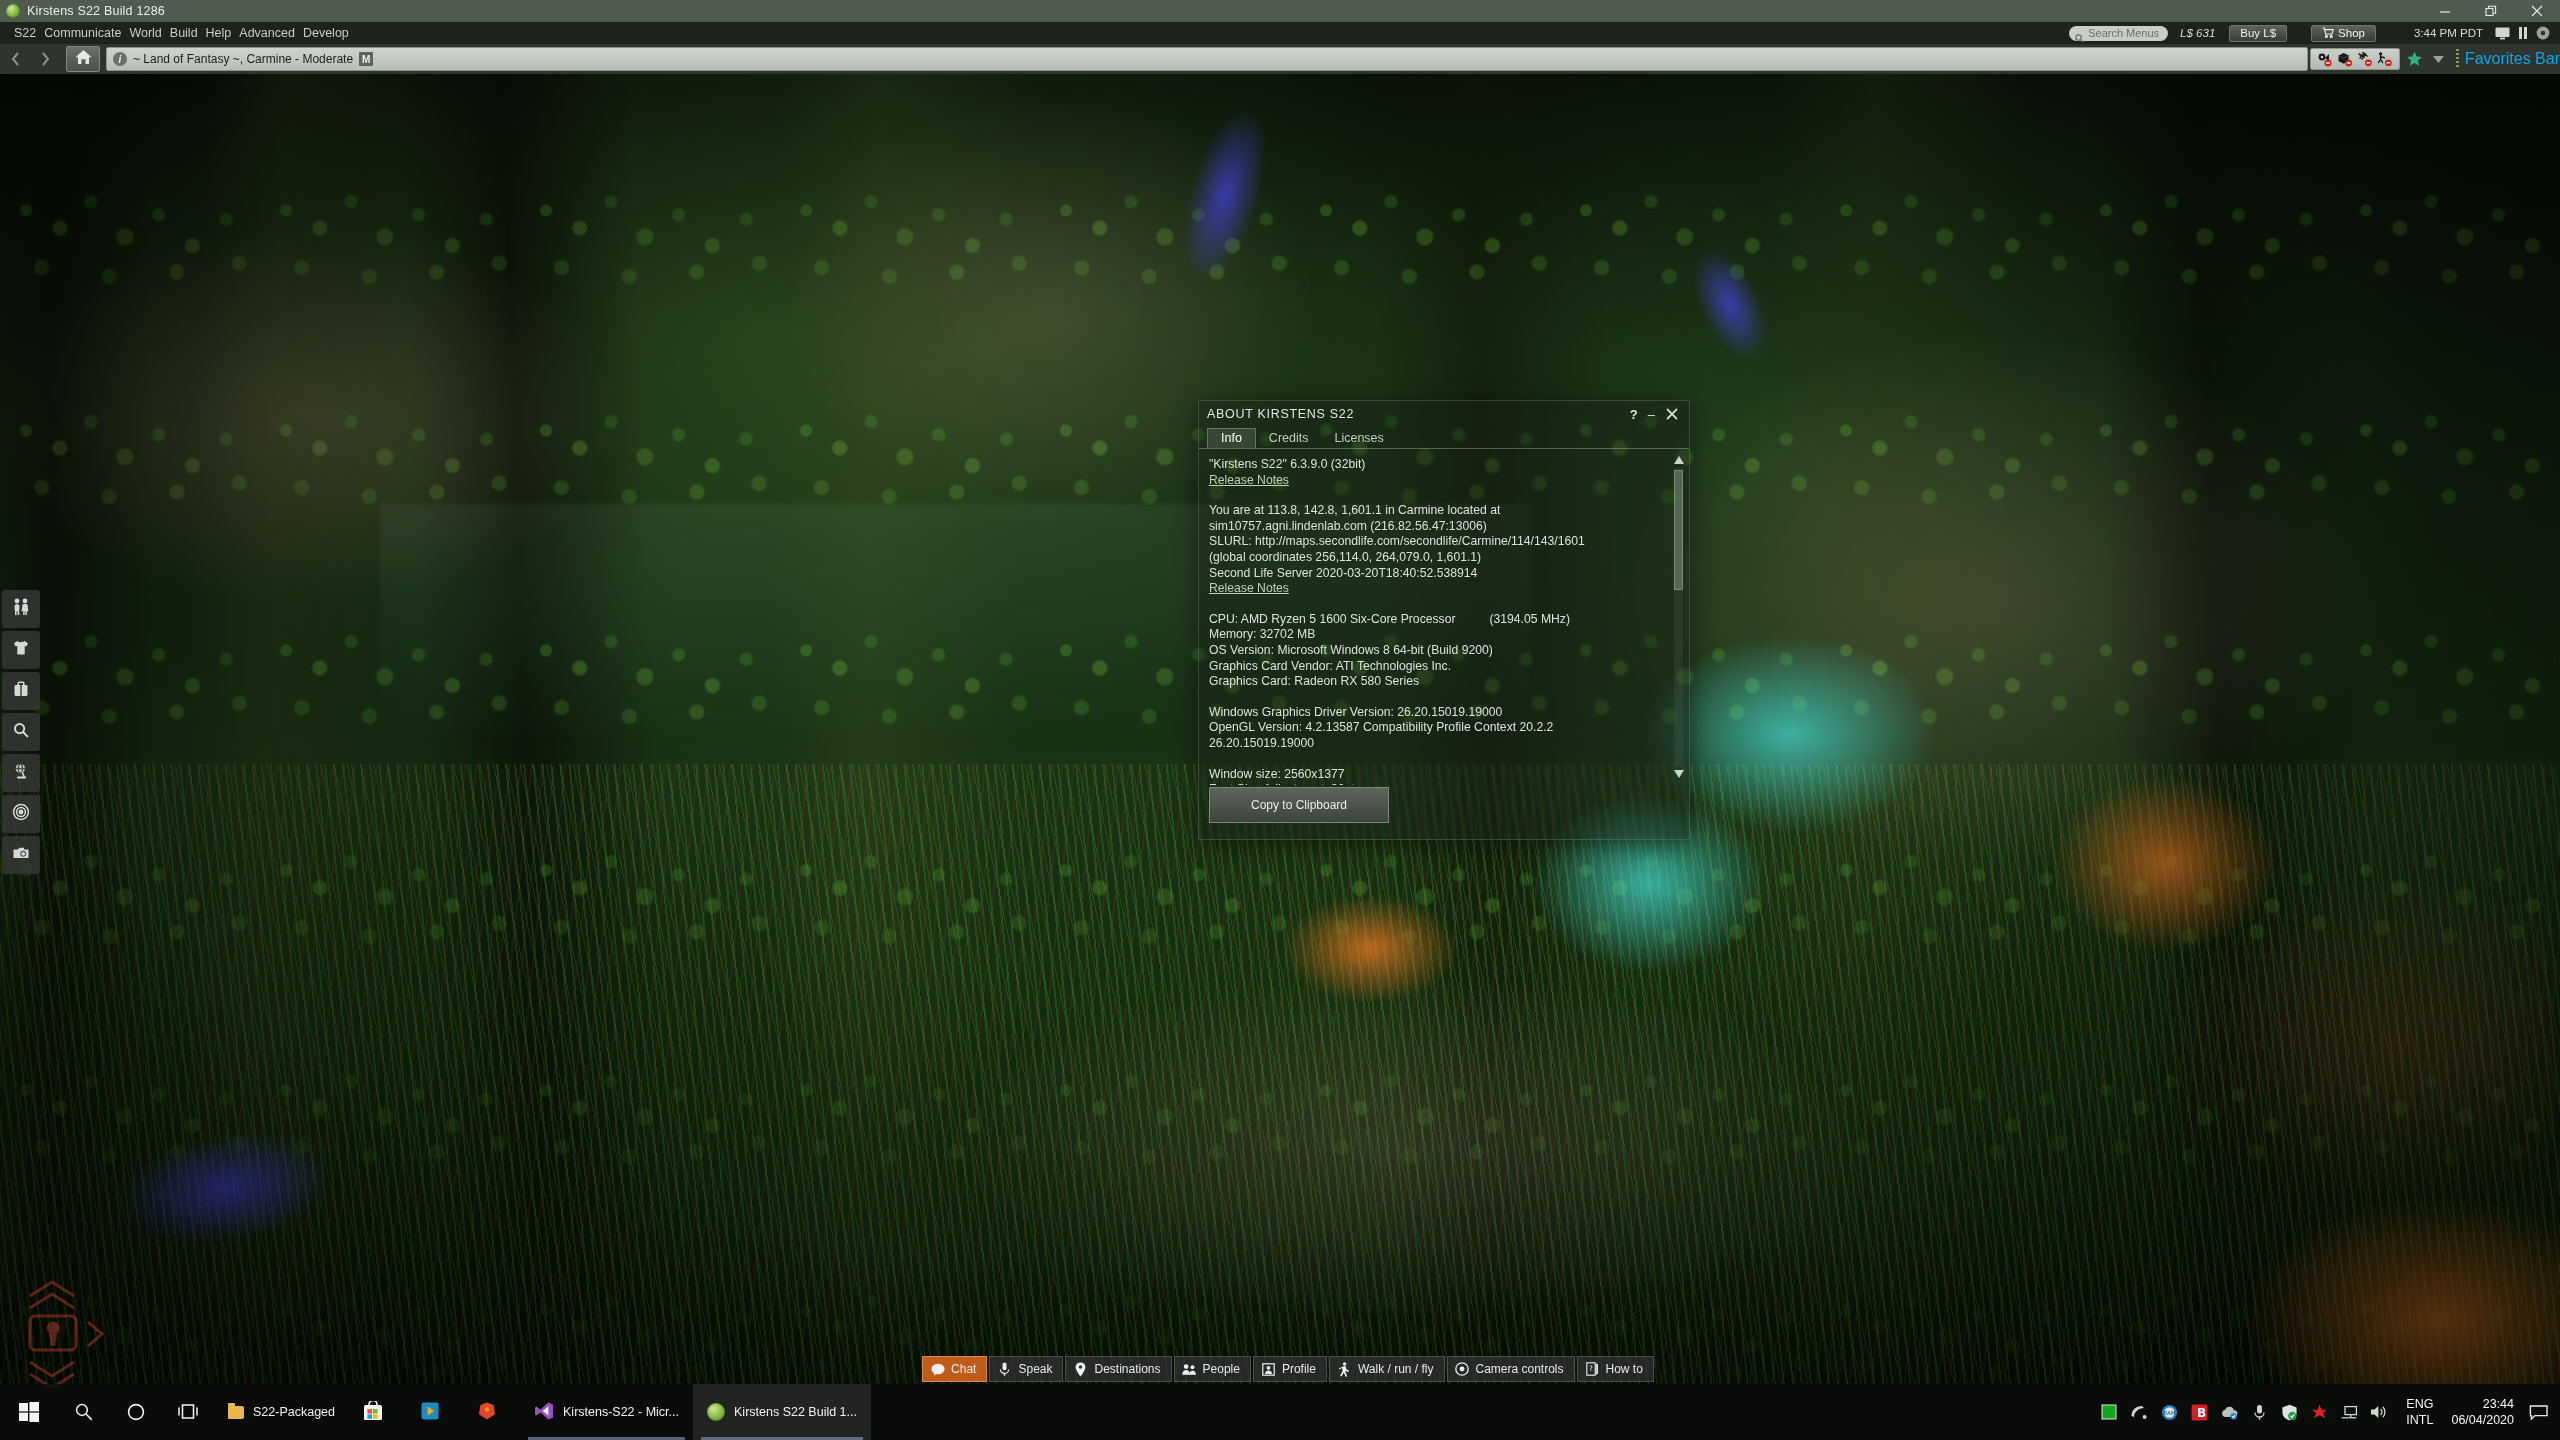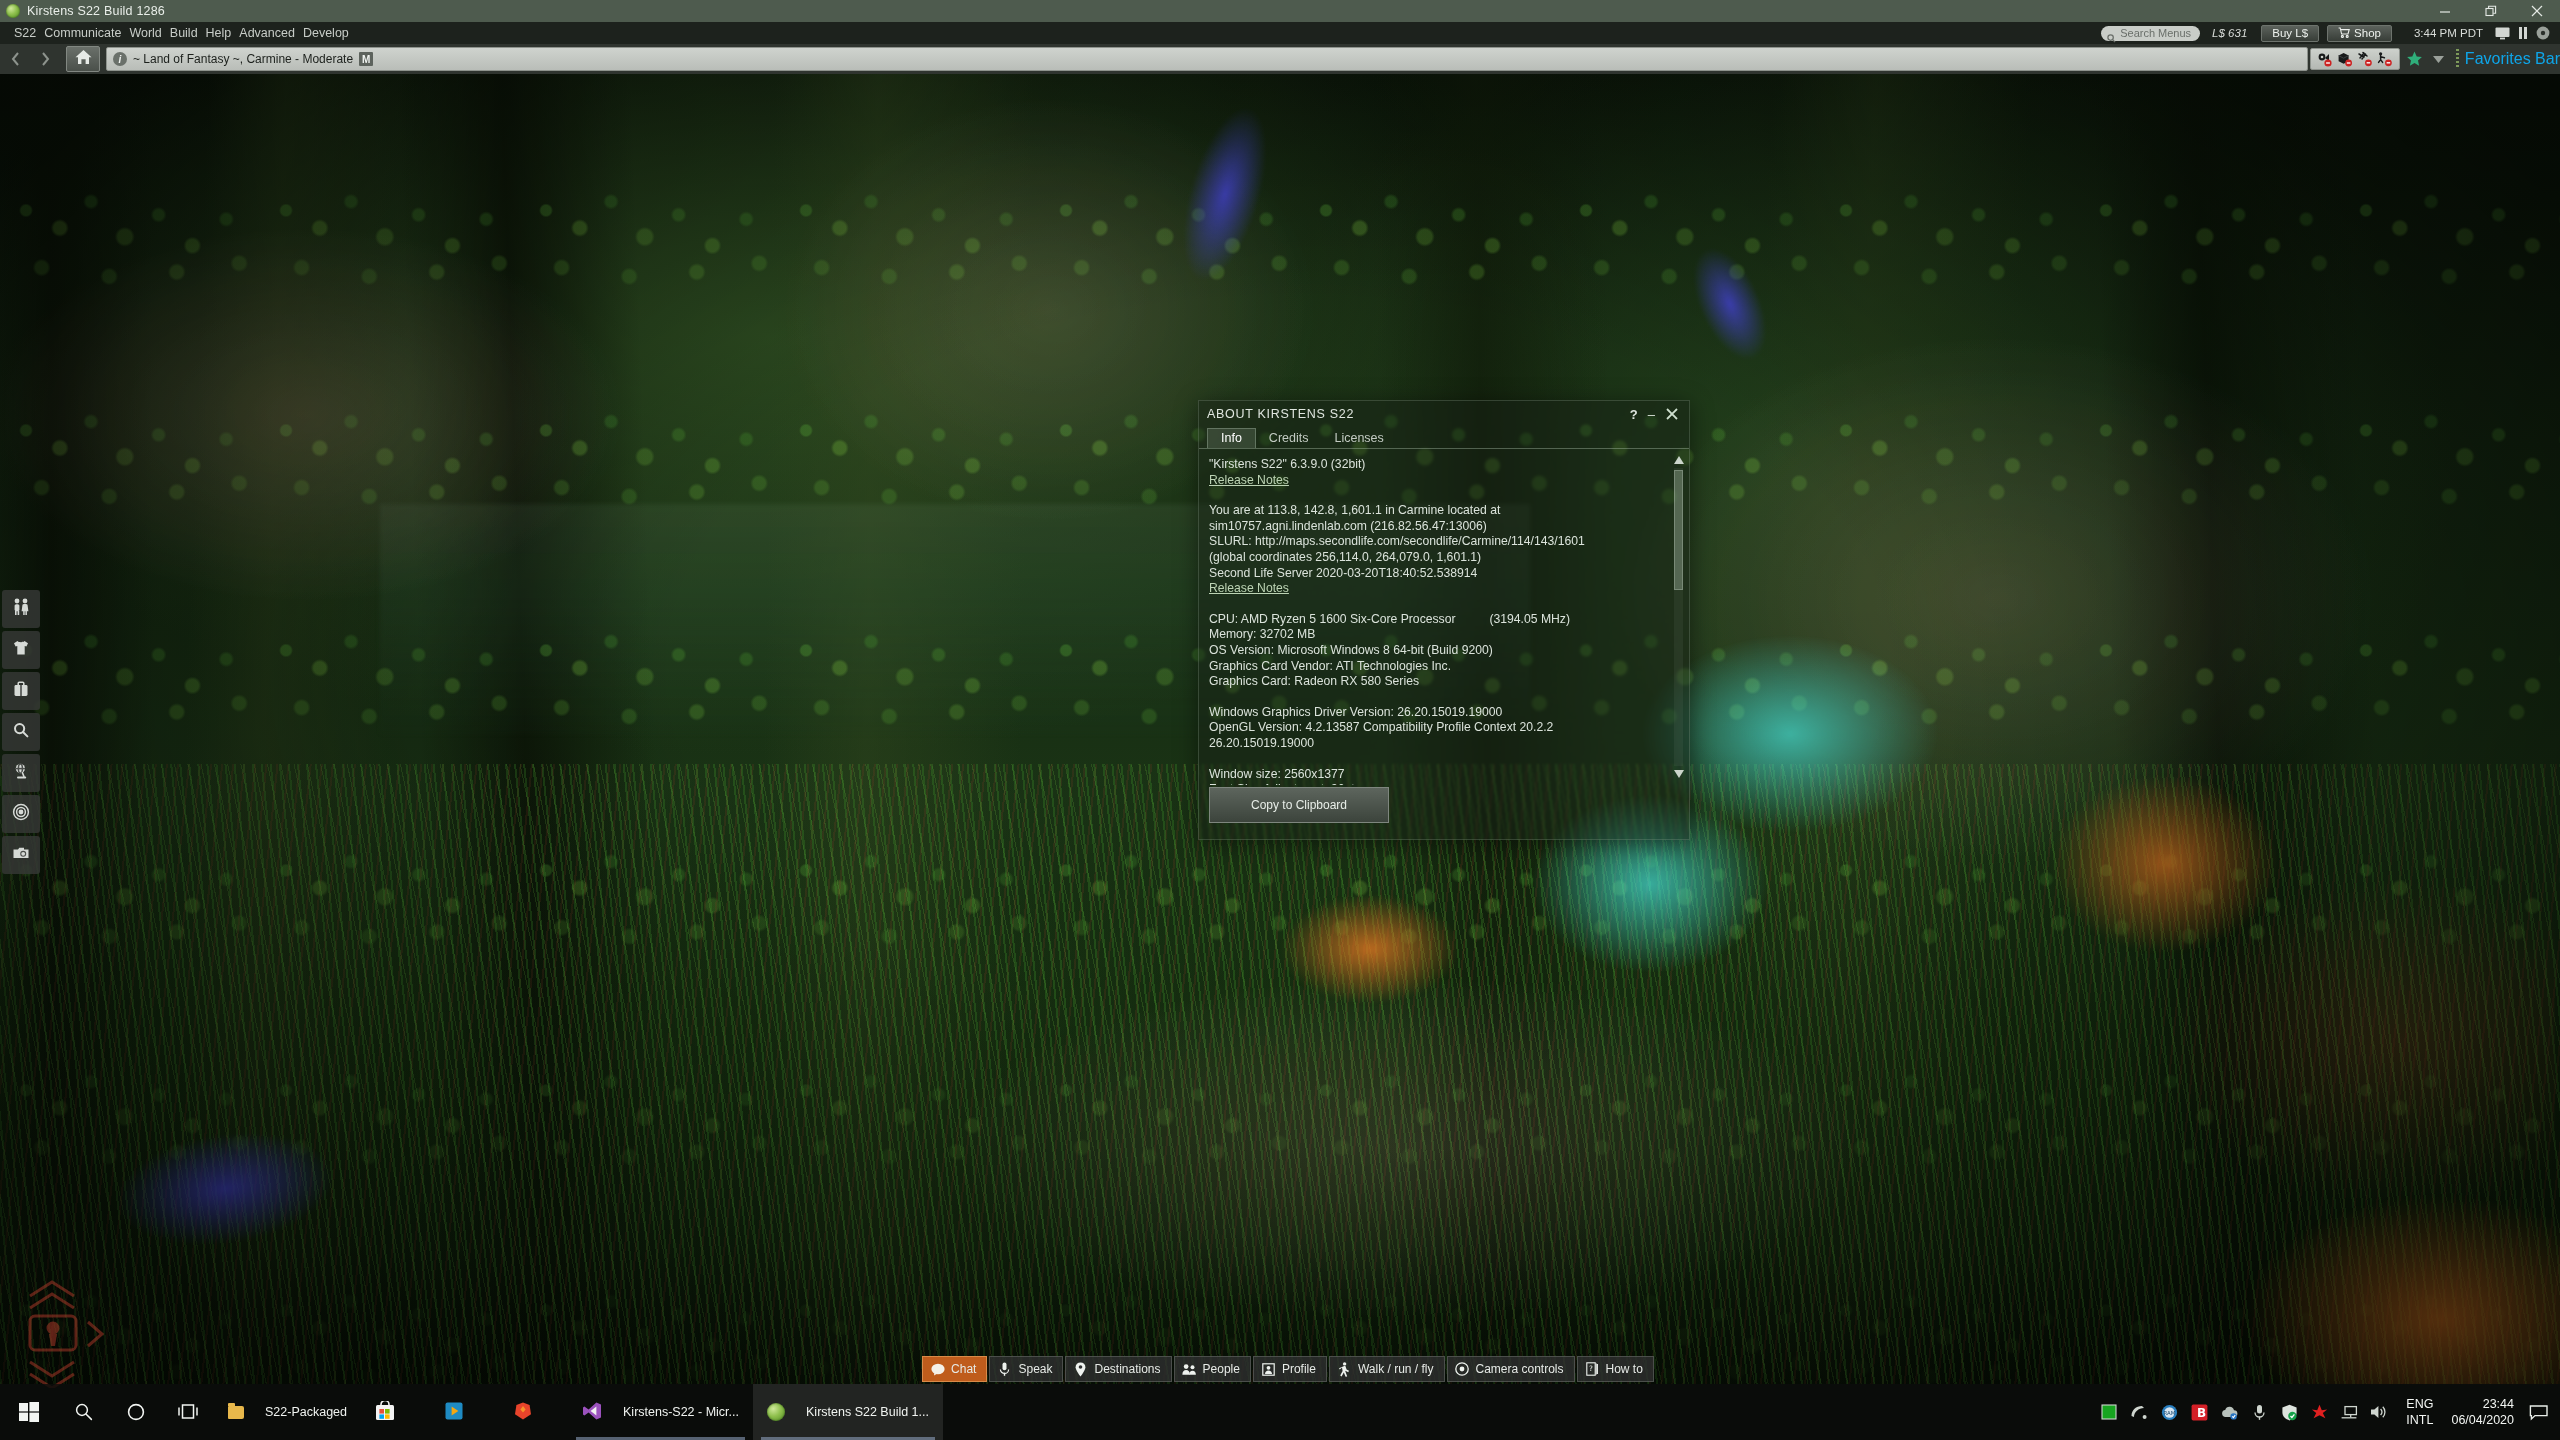--- a/index.html
+++ b/index.html
@@ -49,21 +49,21 @@
     background: #c9cdc8; border-radius: 9px; height: 15px;
     padding: 0 9px 0 6px; margin-right: 12px;
   }
   .search-menus .glass { width: 9px; height: 9px; position: relative; display:block; }
   .sm-text { color: #6a6f6a; font-size: 11px; }
   .lindollar { color: #d8dcd8; font-size: 11.5px; margin-right: 14px; white-space: nowrap; font-style: italic;}
   .tb-pill {
     background: linear-gradient(#5c625c, #373d37);
     border: 1px solid #6d736d; border-radius: 2px;
     color: #eef2ee; font-size: 11.5px; height: 17px;
-    display: flex; align-items: center; gap: 4px; padding: 0 10px; margin-right: 8px;
+    display: flex; align-items: center; gap: 4px; padding: 0 10px; margin-right: 24px;
     white-space: nowrap;
   }
   .clock-txt { color: #d8dcd8; font-size: 11.5px; margin: 0 8px 0 14px; white-space: nowrap; }
   .mini-ico { color: #d2d6d2; display: flex; align-items: center; margin: 0 4px; }
 
   
   .navbar {
     position: absolute; left: 0; top: 44px; width: 2560px; height: 30px;
     background: #2f342f; display: flex; align-items: center; z-index: 54;
   }
@@ -254,21 +254,21 @@
   
   .taskbar {
     position: absolute; left: 0; bottom: 0; width: 2560px; height: 56px;
     background: rgba(16,20,16,.62); z-index: 70;
     display: flex; align-items: center;
     backdrop-filter: blur(16px);
   }
   .tk-start { width: 58px; height: 56px; display:flex; align-items:center; justify-content:center; }
   .tk-ico-btn { width: 52px; height: 56px; display:flex; align-items:center; justify-content:center; color: #f2f5f2; }
   .tk-app {
-    height: 56px; display: flex; align-items: center; gap: 21px; padding: 0 14px;
+    height: 56px; display: flex; align-items: center; gap: 9px; padding: 0 14px;
     color: #f0f3f0; font-size: 12.5px; position: relative; white-space: nowrap;
   }
   .tk-app.running::after {
     content:''; position:absolute; left: 8px; right: 8px; bottom: 0; height: 3px;
     background: rgba(150,170,200,.55);
   }
   .tk-app.focused { background: rgba(255,255,255,.10); }
   .tray { margin-left: auto; display: flex; align-items: center; height: 56px; padding-right: 6px; }
   .tray-ico { width: 30px; height: 56px; display:flex; align-items:center; justify-content:center; }
   .tray-clock { color: #f2f5f2; font-size: 12.5px; line-height: 16px; text-align: right; padding: 0 10px; white-space:nowrap; }

